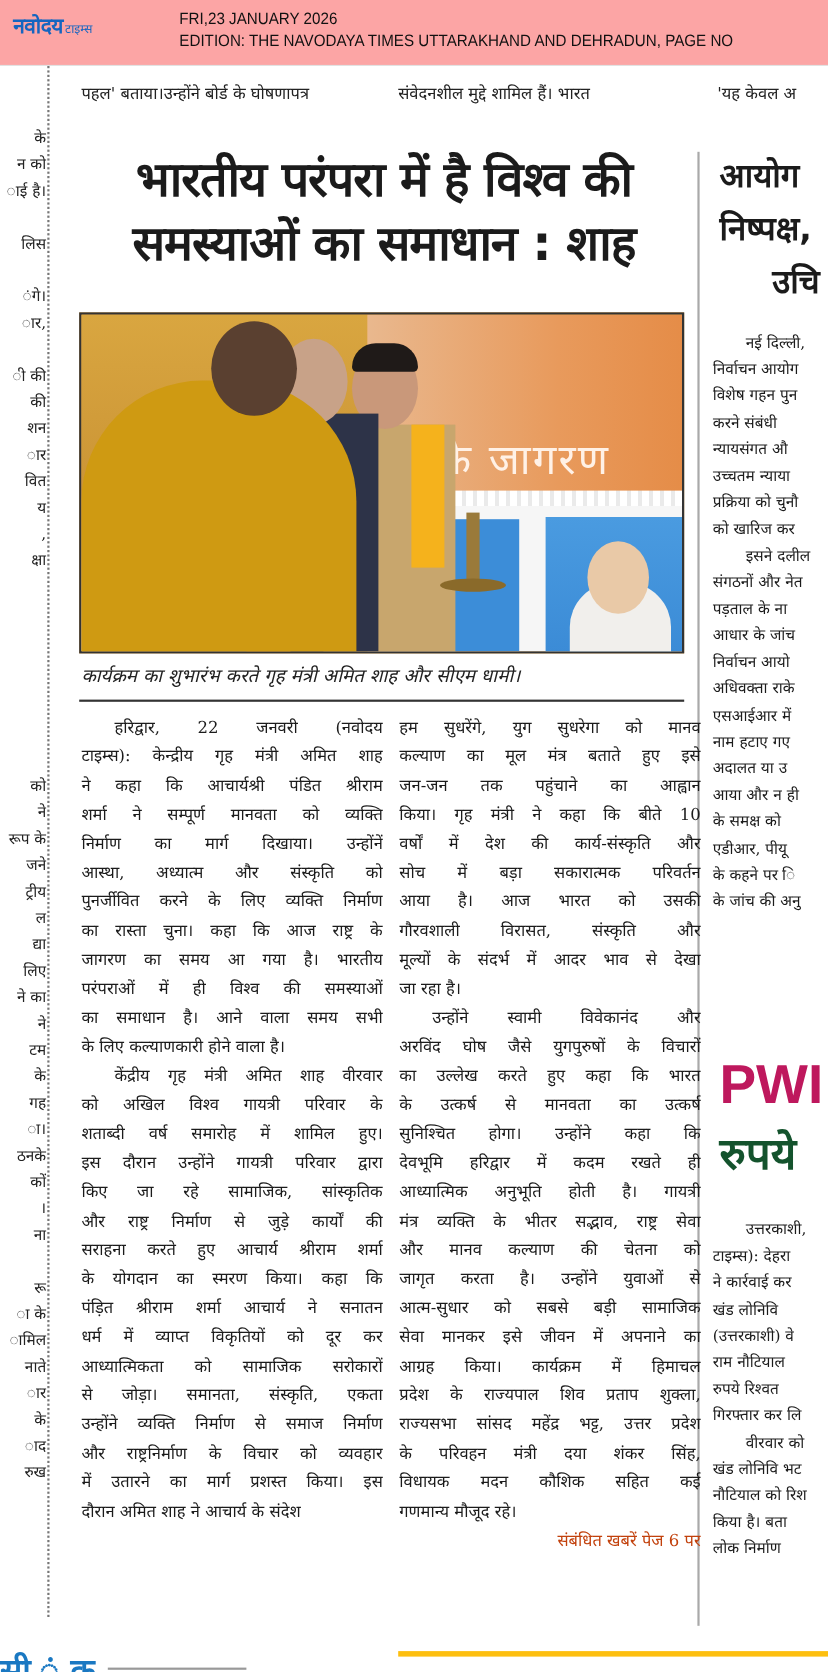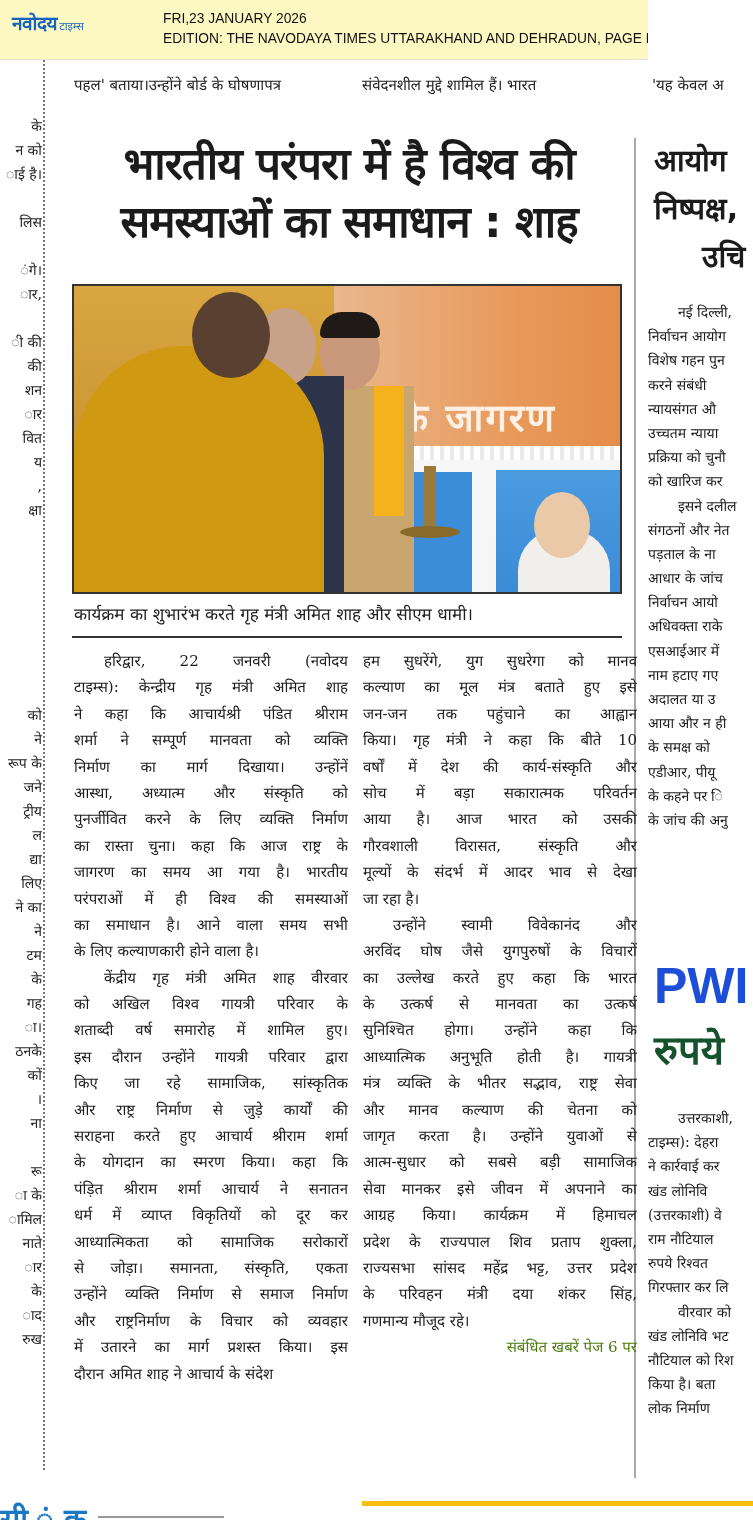--- a/index.html
+++ b/index.html
@@ -1,20 +1,20 @@
 <!DOCTYPE html>
 <html><head>
 <meta charset="utf-8">
 <style>
   * { box-sizing: border-box; margin: 0; padding: 0; }
   html, body { width: 753px; height: 1520px; overflow: hidden; background: #ffffff; }
   body { position: relative; font-family: "DejaVu Sans", sans-serif; color: #1a1a1a; }
 
   
-  .topbar { position: absolute; left: 0; top: 0; width: 648px; height: 60px; background: #fef9c3; border-bottom: 1px solid #e2e2e2; z-index: 5; overflow: hidden; }
+  .topbar { position: absolute; left: 0; top: 0; width: 753px; height: 60px; background: #fca5a5; border-bottom: 1px solid #e2e2e2; z-index: 5; overflow: hidden; }
   .logo { position: absolute; left: 12px; top: 10px; display: flex; align-items: baseline; white-space: nowrap; }
   .logo-main { font-size: 19px; font-weight: bold; color: #1565c0; letter-spacing: -0.5px; }
   .logo-sub { font-size: 11px; color: #1565c0; margin-left: 2px; }
   .hdr-date { position: absolute; left: 163px; top: 9px; font-family: "Liberation Sans", sans-serif; font-size: 15px; color: #111; white-space: nowrap; transform: scaleX(0.92); transform-origin: left; }
   .hdr-edition { position: absolute; left: 163px; top: 29px; font-family: "Liberation Sans", sans-serif; font-size: 15px; color: #111; white-space: nowrap; transform: scaleX(0.92); transform-origin: left; }
 
   
   .dotted-rule { position: absolute; left: 43px; top: 60px; width: 0; height: 1410px; border-left: 2px dotted #777; }
   .grey-rule { position: absolute; left: 634px; top: 138px; width: 2px; height: 1340px; background: #a9a9a9; }
 
@@ -25,58 +25,58 @@
   .left-strip { position: absolute; left: 0; width: 42px; overflow: hidden; font-family: "DejaVu Serif", serif; font-size: 14px; line-height: 24px; text-align: right; white-space: nowrap; color: #222; }
   .left-strip div { height: 24px; }
 
   
   .headline { position: absolute; left: 74px; top: 135px; width: 550px; font-family: "DejaVu Sans", sans-serif; font-weight: bold; font-size: 44px; line-height: 58px; color: #1b1b1b; text-align: center; letter-spacing: -1px; }
 
   
   .photo { position: absolute; left: 72px; top: 284px; width: 550px; height: 310px; border: 2px solid #333; overflow: hidden; background: #e8a84a; }
   .photo .bg-left { position: absolute; left: 0; top: 0; width: 260px; height: 310px; background: linear-gradient(180deg, #d9a640 0%, #c99234 60%, #e5c98e 100%); }
   .photo .bg-right { position: absolute; left: 260px; top: 0; width: 290px; height: 170px; background: linear-gradient(90deg, #e9b88e 0%, #e89a5c 60%, #e58c47 100%); }
-  .photo .banner-text { position: absolute; left: 325px; top: 104px; font-size: 38px; font-weight: bold; color: #fff1e6; letter-spacing: 2px; white-space: nowrap; }
+  .photo .banner-text { position: absolute; left: 325px; top: 104px; font-size: 38px; font-weight: normal; color: #fff1e6; letter-spacing: 2px; white-space: nowrap; }
   .photo .stage { position: absolute; left: 260px; top: 165px; width: 290px; height: 145px; background: #f6f6f6; }
   .photo .garland { position: absolute; left: 300px; top: 160px; width: 250px; height: 14px; background: repeating-linear-gradient(90deg, #fff 0 6px, #eaeaea 6px 10px); }
   .photo .portrait { position: absolute; left: 422px; top: 184px; width: 124px; height: 124px; background: linear-gradient(180deg, #4a9be0 0%, #3b8bd6 100%); }
   .photo .portrait .face { position: absolute; left: 38px; top: 22px; width: 56px; height: 66px; border-radius: 50%; background: #e9c9a7; }
   .photo .portrait .shawl { position: absolute; left: 22px; top: 60px; width: 92px; height: 64px; border-radius: 40px 40px 0 0; background: #f1efec; }
   .photo .portrait2 { position: absolute; left: 328px; top: 186px; width: 70px; height: 120px; background: #3c8dd8; }
   .photo .man1 { position: absolute; left: 0; top: 60px; width: 250px; height: 250px; border-radius: 110px 110px 0 0; background: #cf9a12; }
   .photo .man1-head { position: absolute; left: 118px; top: 6px; width: 78px; height: 86px; border-radius: 50%; background: #5a4030; }
   .photo .man2-head { position: absolute; left: 180px; top: 22px; width: 62px; height: 78px; border-radius: 50%; background: #c8a288; }
   .photo .man2 { position: absolute; left: 150px; top: 90px; width: 120px; height: 220px; background: #2d3348; }
   .photo .scarf1 { position: absolute; left: 150px; top: 90px; width: 40px; height: 220px; background: #f5a51b; }
   .photo .man3-head { position: absolute; left: 246px; top: 30px; width: 60px; height: 74px; border-radius: 50%; background: #c9987a; }
   .photo .man3-hair { position: absolute; left: 246px; top: 26px; width: 60px; height: 26px; border-radius: 30px 30px 6px 6px; background: #1f1a18; }
   .photo .man3 { position: absolute; left: 220px; top: 100px; width: 120px; height: 210px; background: #c8a66d; }
   .photo .scarf3 { position: absolute; left: 220px; top: 100px; width: 34px; height: 130px; background: #f5b21c; }
   .photo .scarf3b { position: absolute; left: 300px; top: 100px; width: 30px; height: 130px; background: #f5b21c; }
   .photo .lamp { position: absolute; left: 326px; top: 240px; width: 60px; height: 12px; border-radius: 50%; background: #8a6a2a; }
   .photo .lamp-stem { position: absolute; left: 350px; top: 180px; width: 12px; height: 70px; background: #9a7a3a; }
 
-  .caption { position: absolute; left: 74px; top: 602px; width: 548px; font-family: "DejaVu Serif", serif; font-size: 17px; color: #222; white-space: nowrap; overflow: hidden; }
+  .caption { position: absolute; left: 74px; top: 602px; width: 548px; font-family: "DejaVu Serif", serif; font-style: italic; font-size: 17px; color: #222; white-space: nowrap; overflow: hidden; }
   .caption-rule { position: absolute; left: 72px; top: 636px; width: 550px; height: 2px; background: #333; }
 
   
   .col { position: absolute; width: 274px; font-family: "DejaVu Serif", serif; font-size: 15px; line-height: 26.4px; color: #1b1b1b; }
   .col p { text-align: justify; text-align-last: justify; white-space: nowrap; overflow: hidden; height: 26.4px; }
   .col p.last { text-align-last: left; }
   .col p.indent { padding-left: 30px; }
   .col1 { left: 74px; top: 648px; }
   .col2 { left: 348px; top: 648px; margin-left: 15px; }
   .related { color: #d81f26; text-align: right !important; text-align-last: right !important; }
 
   
   .right-head { position: absolute; left: 654px; font-weight: bold; font-size: 30px; line-height: 46px; white-space: nowrap; color: #1b1b1b; }
   .right-col { position: absolute; left: 648px; width: 130px; font-family: "DejaVu Serif", serif; font-size: 14px; line-height: 24.2px; color: #1b1b1b; white-space: nowrap; overflow: hidden; }
   .right-col div { height: 24.2px; }
   .right-col .indent { padding-left: 30px; }
-  .pwd-head { position: absolute; left: 654px; top: 956px; font-family: "Liberation Sans", sans-serif; font-weight: bold; font-size: 50px; line-height: 60px; color: #1d4ed8; white-space: nowrap; }
+  .pwd-head { position: absolute; left: 654px; top: 956px; font-family: "Liberation Sans", sans-serif; font-weight: bold; font-size: 50px; line-height: 60px; color: #be185d; white-space: nowrap; }
   .pwd-head2 { position: absolute; left: 654px; top: 1020px; font-weight: bold; font-size: 40px; line-height: 60px; color: #14532d; white-space: nowrap; }
 
   .yellow-rule { position: absolute; left: 362px; top: 1501px; width: 391px; height: 5px; background: #fdbf0f; }
   .bottom-head { position: absolute; left: 0; top: 1500px; font-weight: bold; font-size: 30px; color: #1a78c2; white-space: nowrap; overflow: hidden; height: 20px; line-height: 40px; }
   .bottom-head2 { position: absolute; left: 98px; top: 1516px; width: 126px; height: 2px; background: #999; }
 </style>
 </head>
 <body>
 
 <div class="topbar">
@@ -215,32 +215,34 @@
     <p>सोच में बड़ा सकारात्मक परिवर्तन</p>
     <p>आया है। आज भारत को उसकी</p>
     <p>गौरवशाली विरासत, संस्कृति और</p>
     <p>मूल्यों के संदर्भ में आदर भाव से देखा</p>
     <p class="last">जा रहा है।</p>
     <p class="indent">उन्होंने स्वामी विवेकानंद और</p>
     <p>अरविंद घोष जैसे युगपुरुषों के विचारों</p>
     <p>का उल्लेख करते हुए कहा कि भारत</p>
     <p>के उत्कर्ष से मानवता का उत्कर्ष</p>
     <p>सुनिश्चित होगा। उन्होंने कहा कि</p>
+    <p>देवभूमि हरिद्वार में कदम रखते ही</p>
     <p>आध्यात्मिक अनुभूति होती है। गायत्री</p>
     <p>मंत्र व्यक्ति के भीतर सद्भाव, राष्ट्र सेवा</p>
     <p>और मानव कल्याण की चेतना को</p>
     <p>जागृत करता है। उन्होंने युवाओं से</p>
     <p>आत्म-सुधार को सबसे बड़ी सामाजिक</p>
     <p>सेवा मानकर इसे जीवन में अपनाने का</p>
     <p>आग्रह किया। कार्यक्रम में हिमाचल</p>
     <p>प्रदेश के राज्यपाल शिव प्रताप शुक्ला,</p>
     <p>राज्यसभा सांसद महेंद्र भट्ट, उत्तर प्रदेश</p>
     <p>के परिवहन मंत्री दया शंकर सिंह,</p>
+    <p>विधायक मदन कौशिक सहित कई</p>
     <p class="last">गणमान्य मौजूद रहे।</p>
-    <p class="related last" style="color: #4d7c0f;">संबंधित खबरें पेज 6 पर</p>
+    <p class="related last" style="color: #c2410c;">संबंधित खबरें पेज 6 पर</p>
   </div>
 
 <div class="right-head" style="top:138px;">आयोग</div>
 <div class="right-head" style="top:186px;">निष्पक्ष,</div>
 <div class="right-head" style="top:234px; left:702px;">उचि</div>
 <div class="right-col" id="rcol1" style="top:300px;">
     <div class="indent">नई दिल्ली,</div>
     <div>निर्वाचन आयोग</div>
     <div>विशेष गहन पुन</div>
     <div>करने संबंधी</div>

